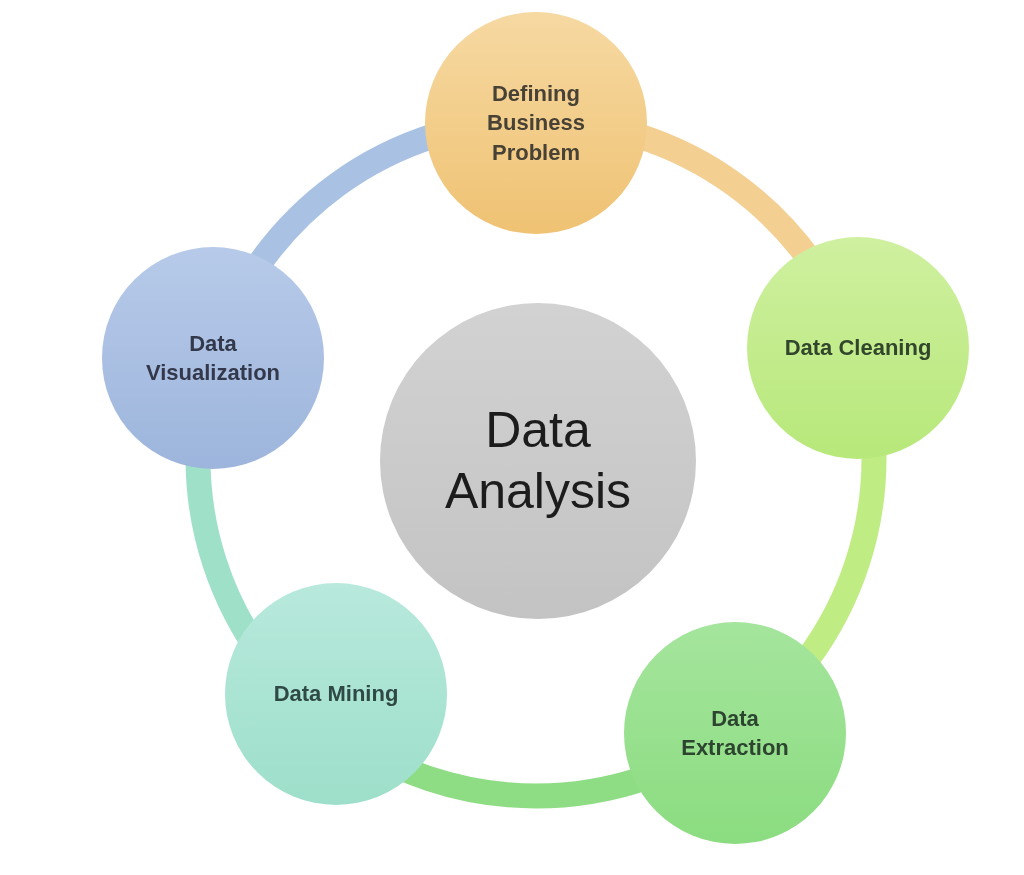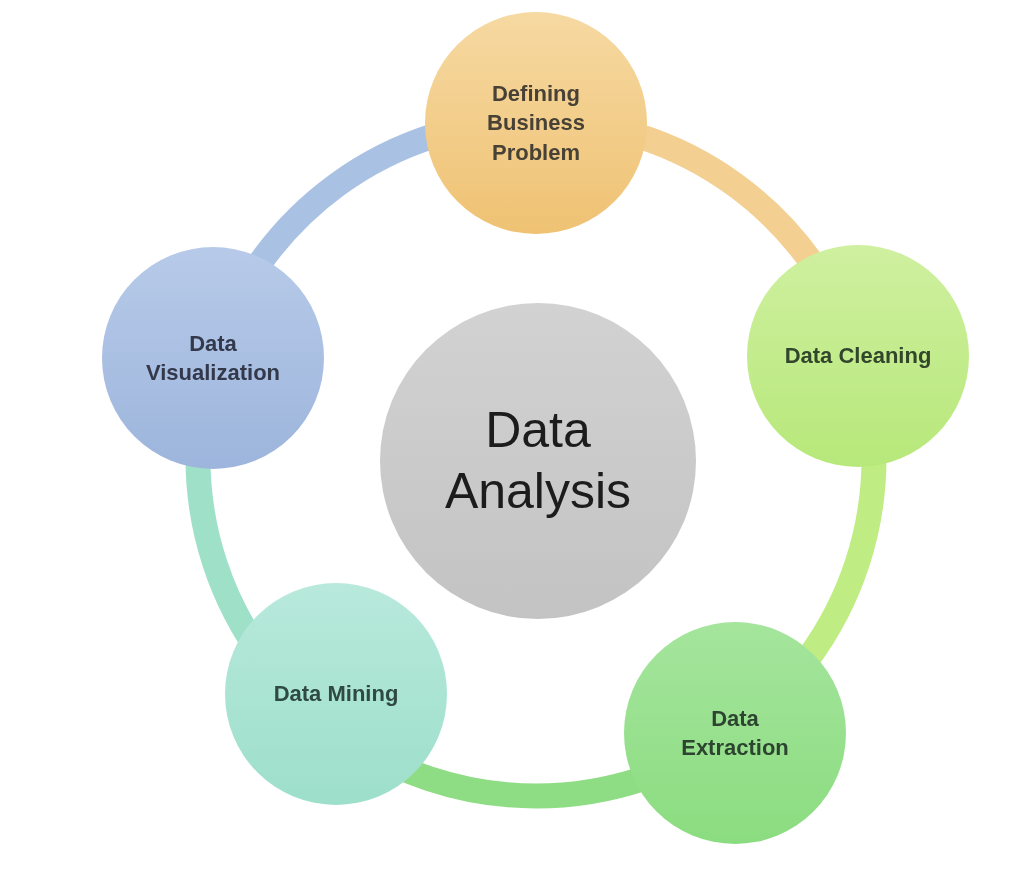--- a/index.html
+++ b/index.html
@@ -41,21 +41,21 @@
   }
   .node-label {
     white-space: pre-line;
     font-size: 22px;
     font-weight: bold;
     line-height: 1.32;
     color: #3a3a3a;
     padding: 0 10px;
   }
   .node-top          { left: 425px; top: 12px;  }
-  .node-right        { left: 747px; top: 245px; }
+  .node-right        { left: 747px; top: 237px; }
   .node-bottom-right { left: 624px; top: 622px; }
   .node-bottom-left  { left: 225px; top: 583px; }
   .node-left         { left: 102px; top: 247px; }
   .center-node {
     position: absolute;
     left: 380px;
     top: 303px;
     width: 316px;
     height: 316px;
     border-radius: 50%;

